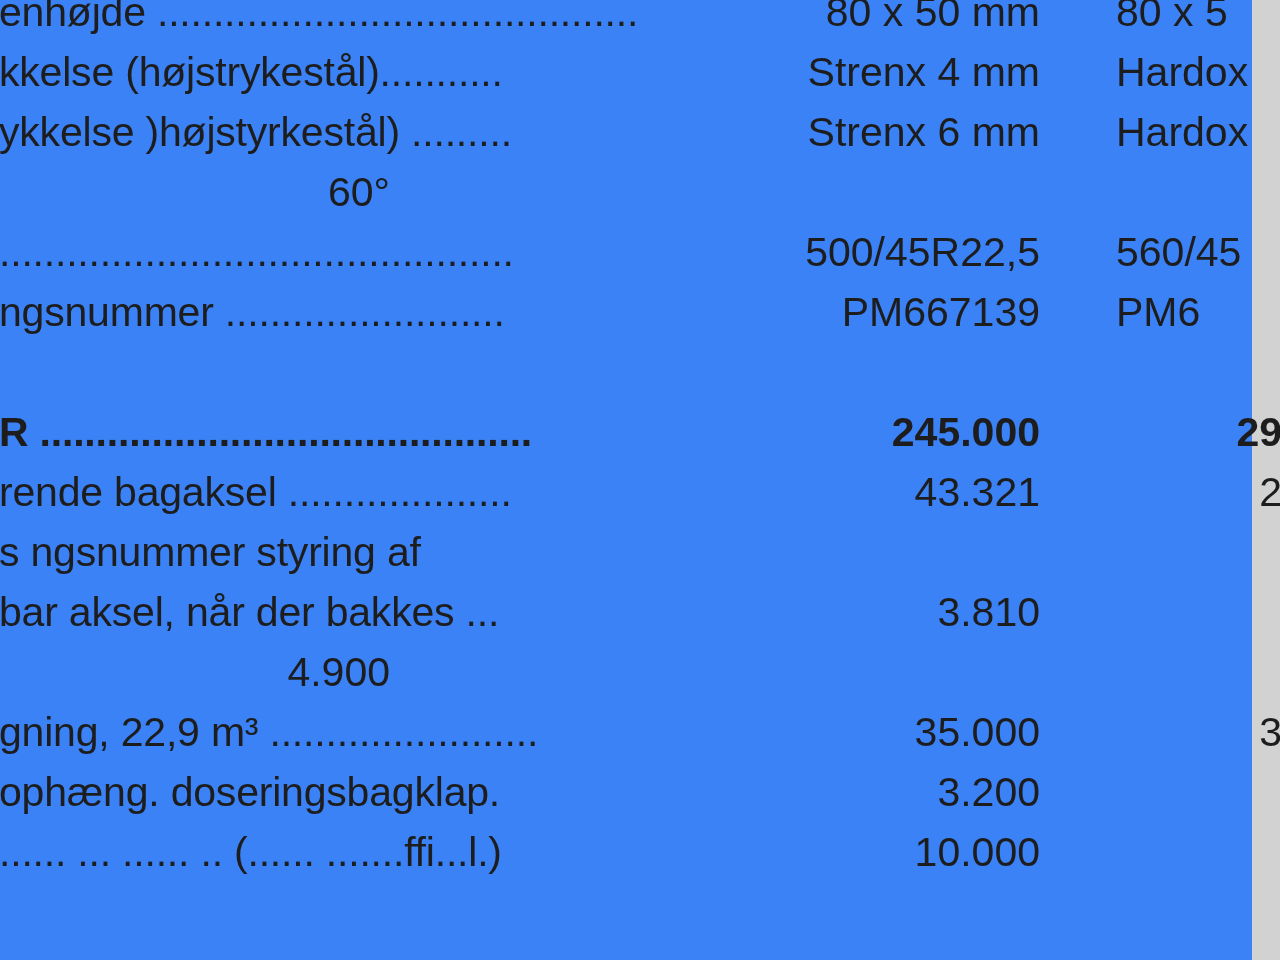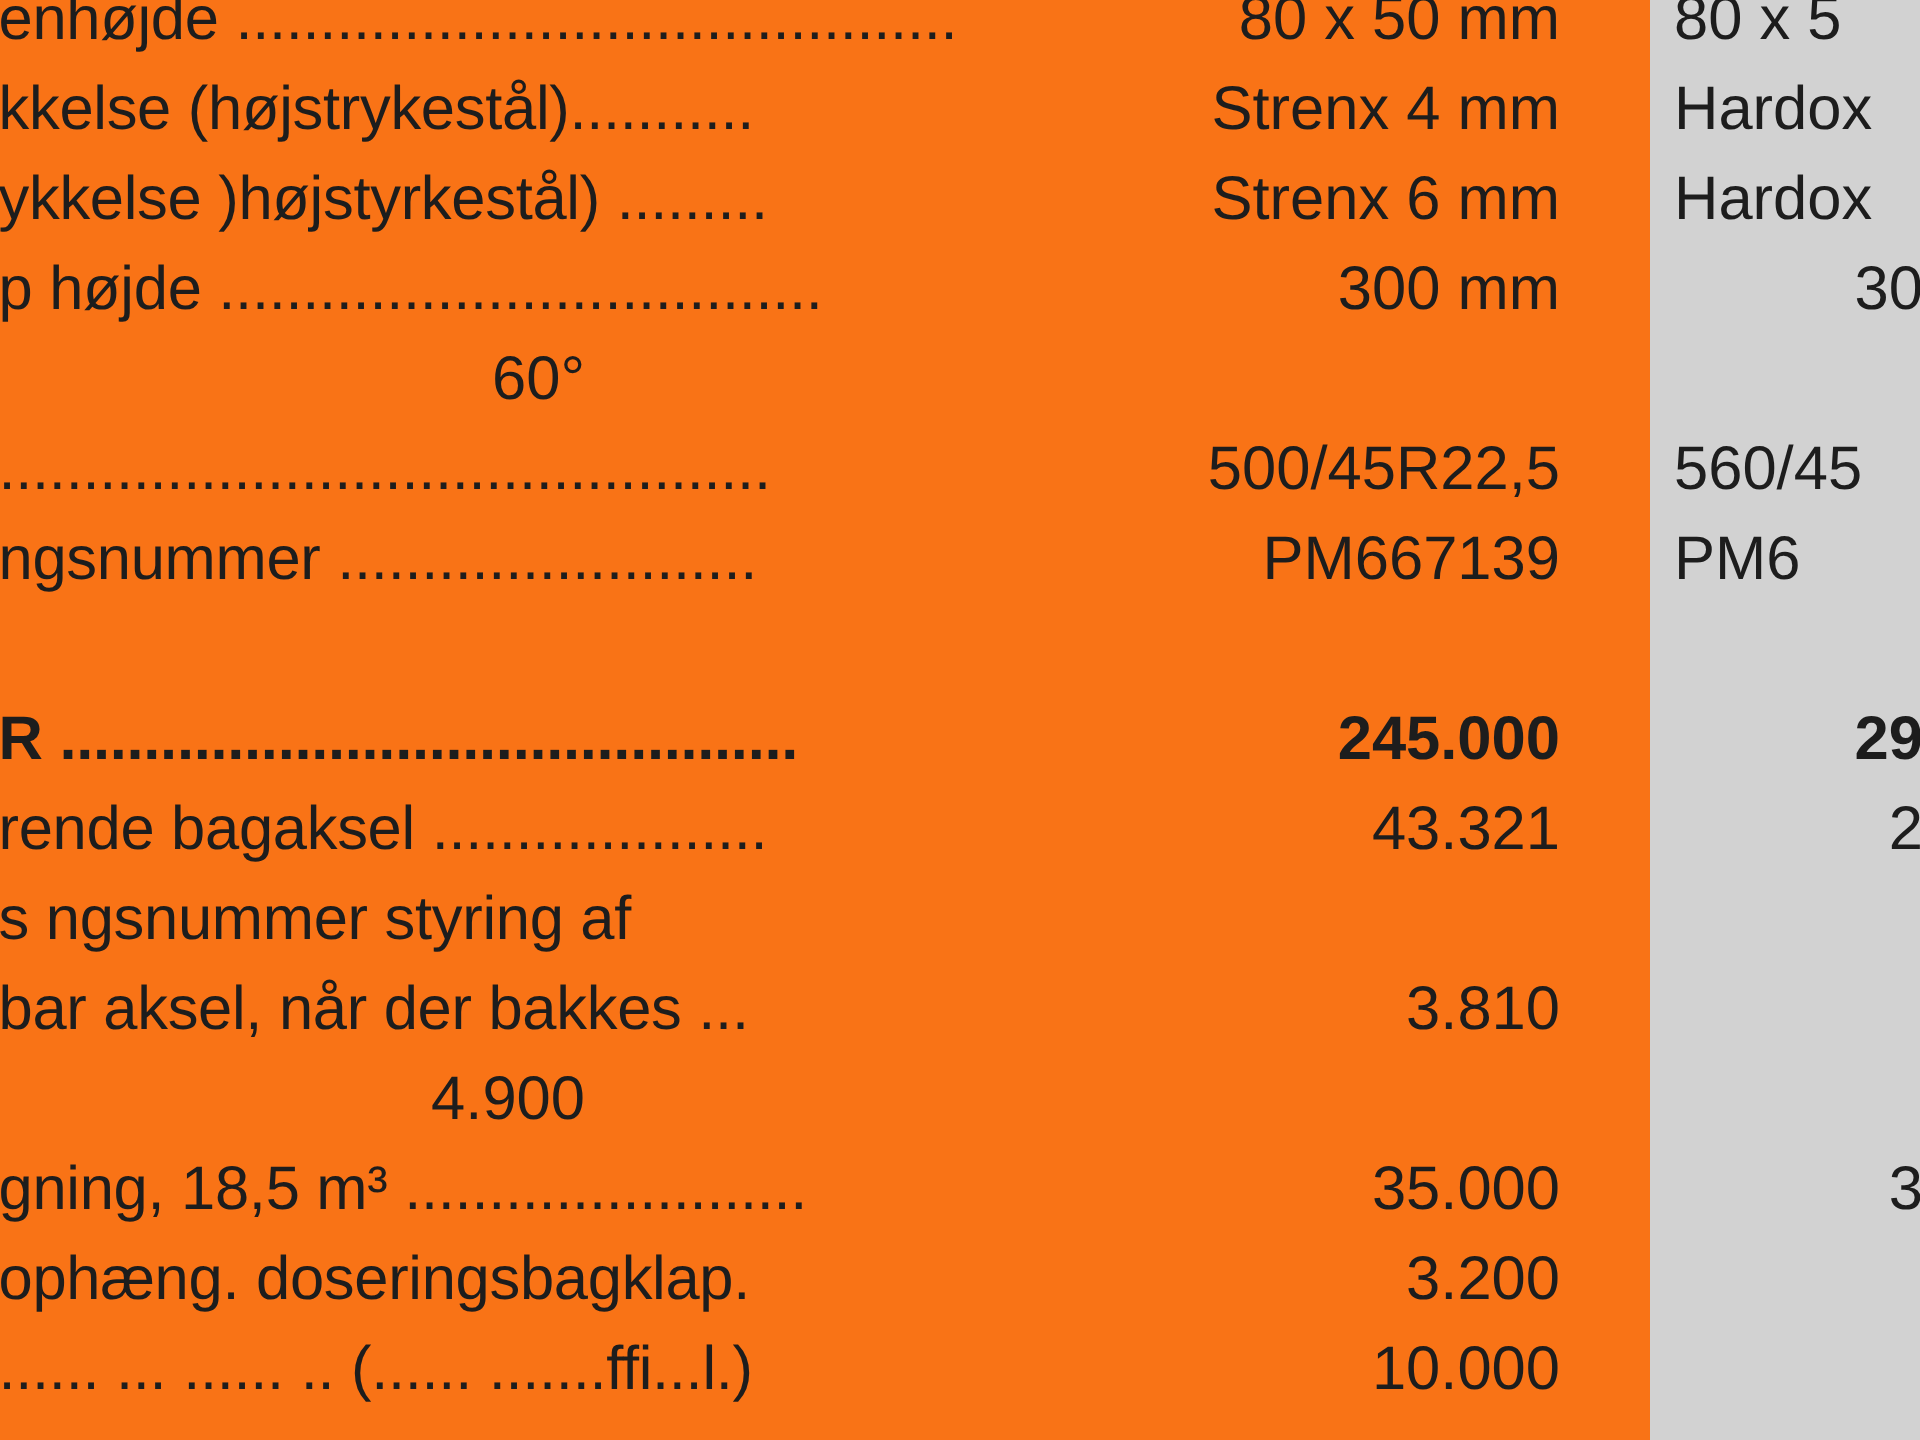--- a/index.html
+++ b/index.html
@@ -9,23 +9,23 @@
   }
   body {
     width: 1280px;
     height: 960px;
     overflow: hidden;
     font-family: "Liberation Sans", sans-serif;
     color: #1d1d1d;
   }
   .sheet {
     position: relative;
-    width: 1100px;
+    width: 1252px;
     height: 960px;
-    background: #f97316;
+    background: #3b82f6;
   }
   .rows {
     position: absolute;
     left: 0;
     top: -18px;
     width: 1280px;
   }
   .row {
     display: flex;
     align-items: baseline;
@@ -101,27 +101,20 @@
     </div>
 
     <div class="row">
       <div class="c-label">
           <span>ykkelse )højstyrkestål) .........</span>
         </div>
       <div class="c-val">Strenx 6 mm</div>
       <div class="c-val2">Hardox</div>
     </div>
 
-    <div class="row">
-      <div class="c-label">
-          <span>p højde ....................................</span>
-        </div>
-      <div class="c-val">300 mm</div>
-      <div class="c-val2 num">30</div>
-    </div>
 
     <div class="row">
       <div class="c-val">60°</div>
       <div class="c-val2"></div>
     </div>
 
     <div class="row">
       <div class="c-label">
           <span>..............................................</span>
         </div>
@@ -178,21 +171,21 @@
       <div class="c-val2"></div>
     </div>
 
     <div class="row">
       <div class="c-val">4.900</div>
       <div class="c-val2"></div>
     </div>
 
     <div class="row">
       <div class="c-label">
-          <span>gning, 18,5 m³ ........................</span>
+          <span>gning, 22,9 m³ ........................</span>
         </div>
       <div class="c-val">35.000</div>
       <div class="c-val2 num">3</div>
     </div>
 
     <div class="row">
       <div class="c-label">
           <span>ophæng. doseringsbagklap.</span>
         </div>
       <div class="c-val">3.200</div>

